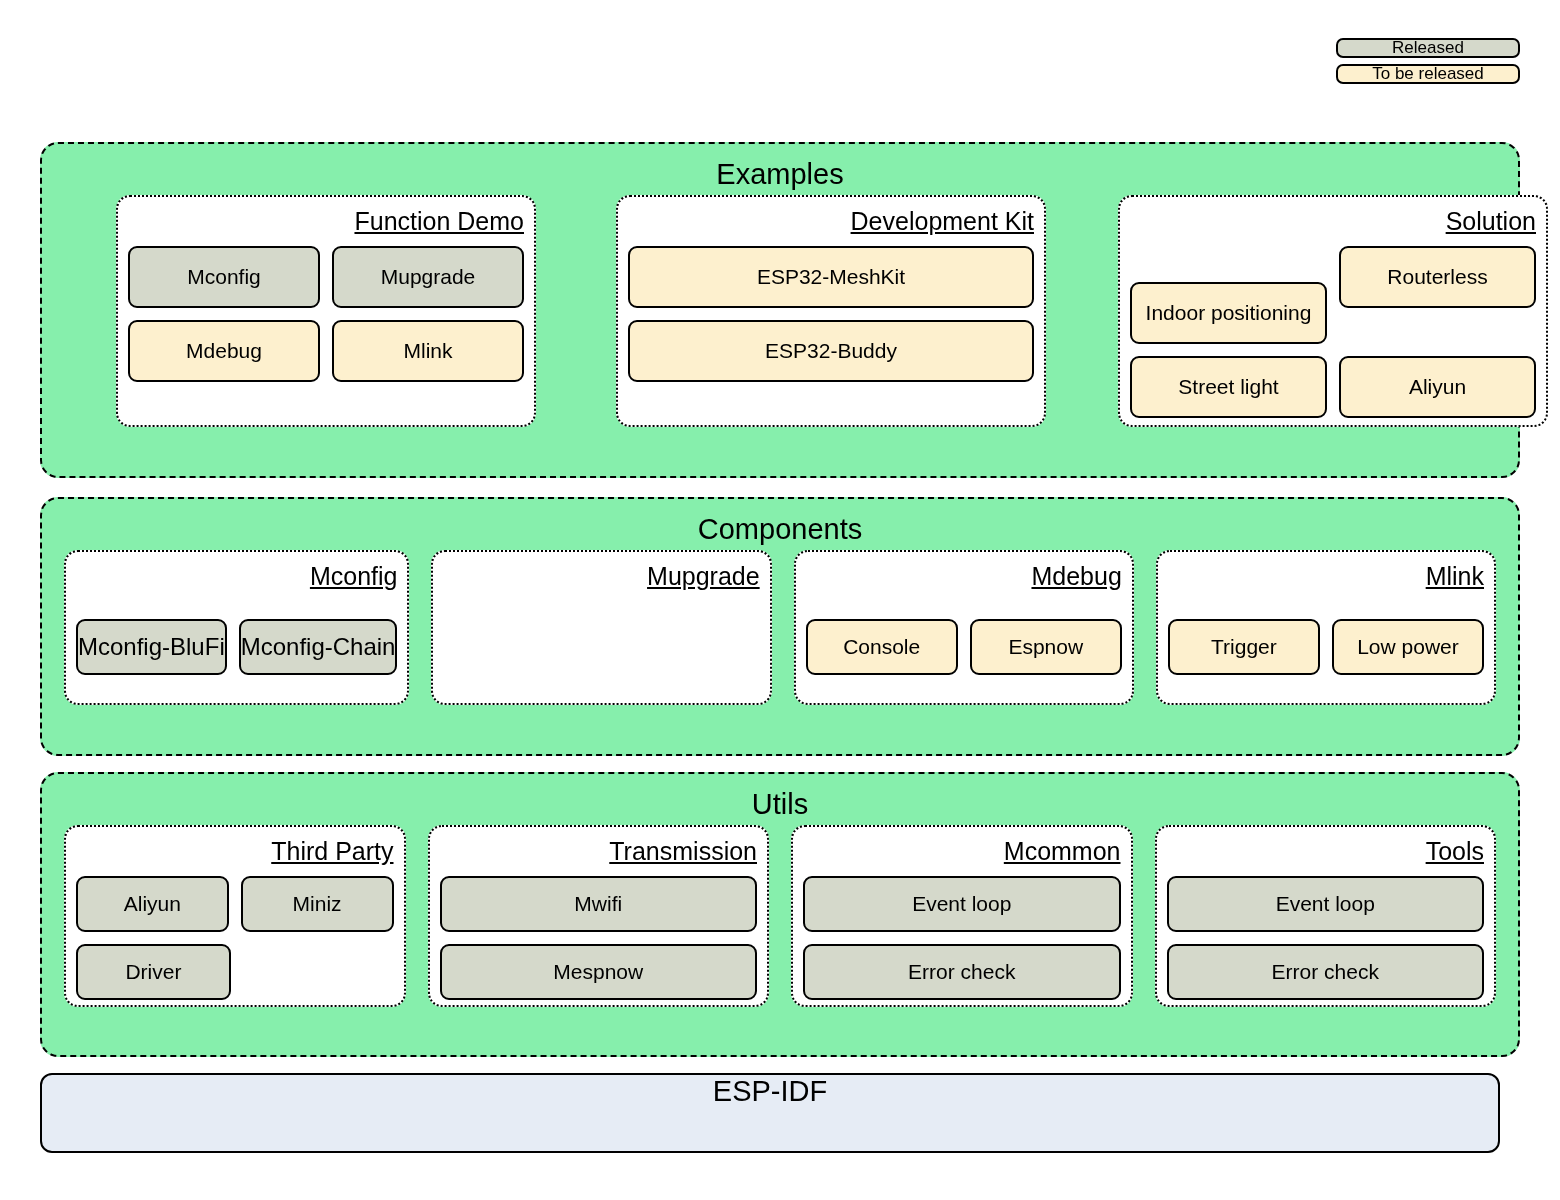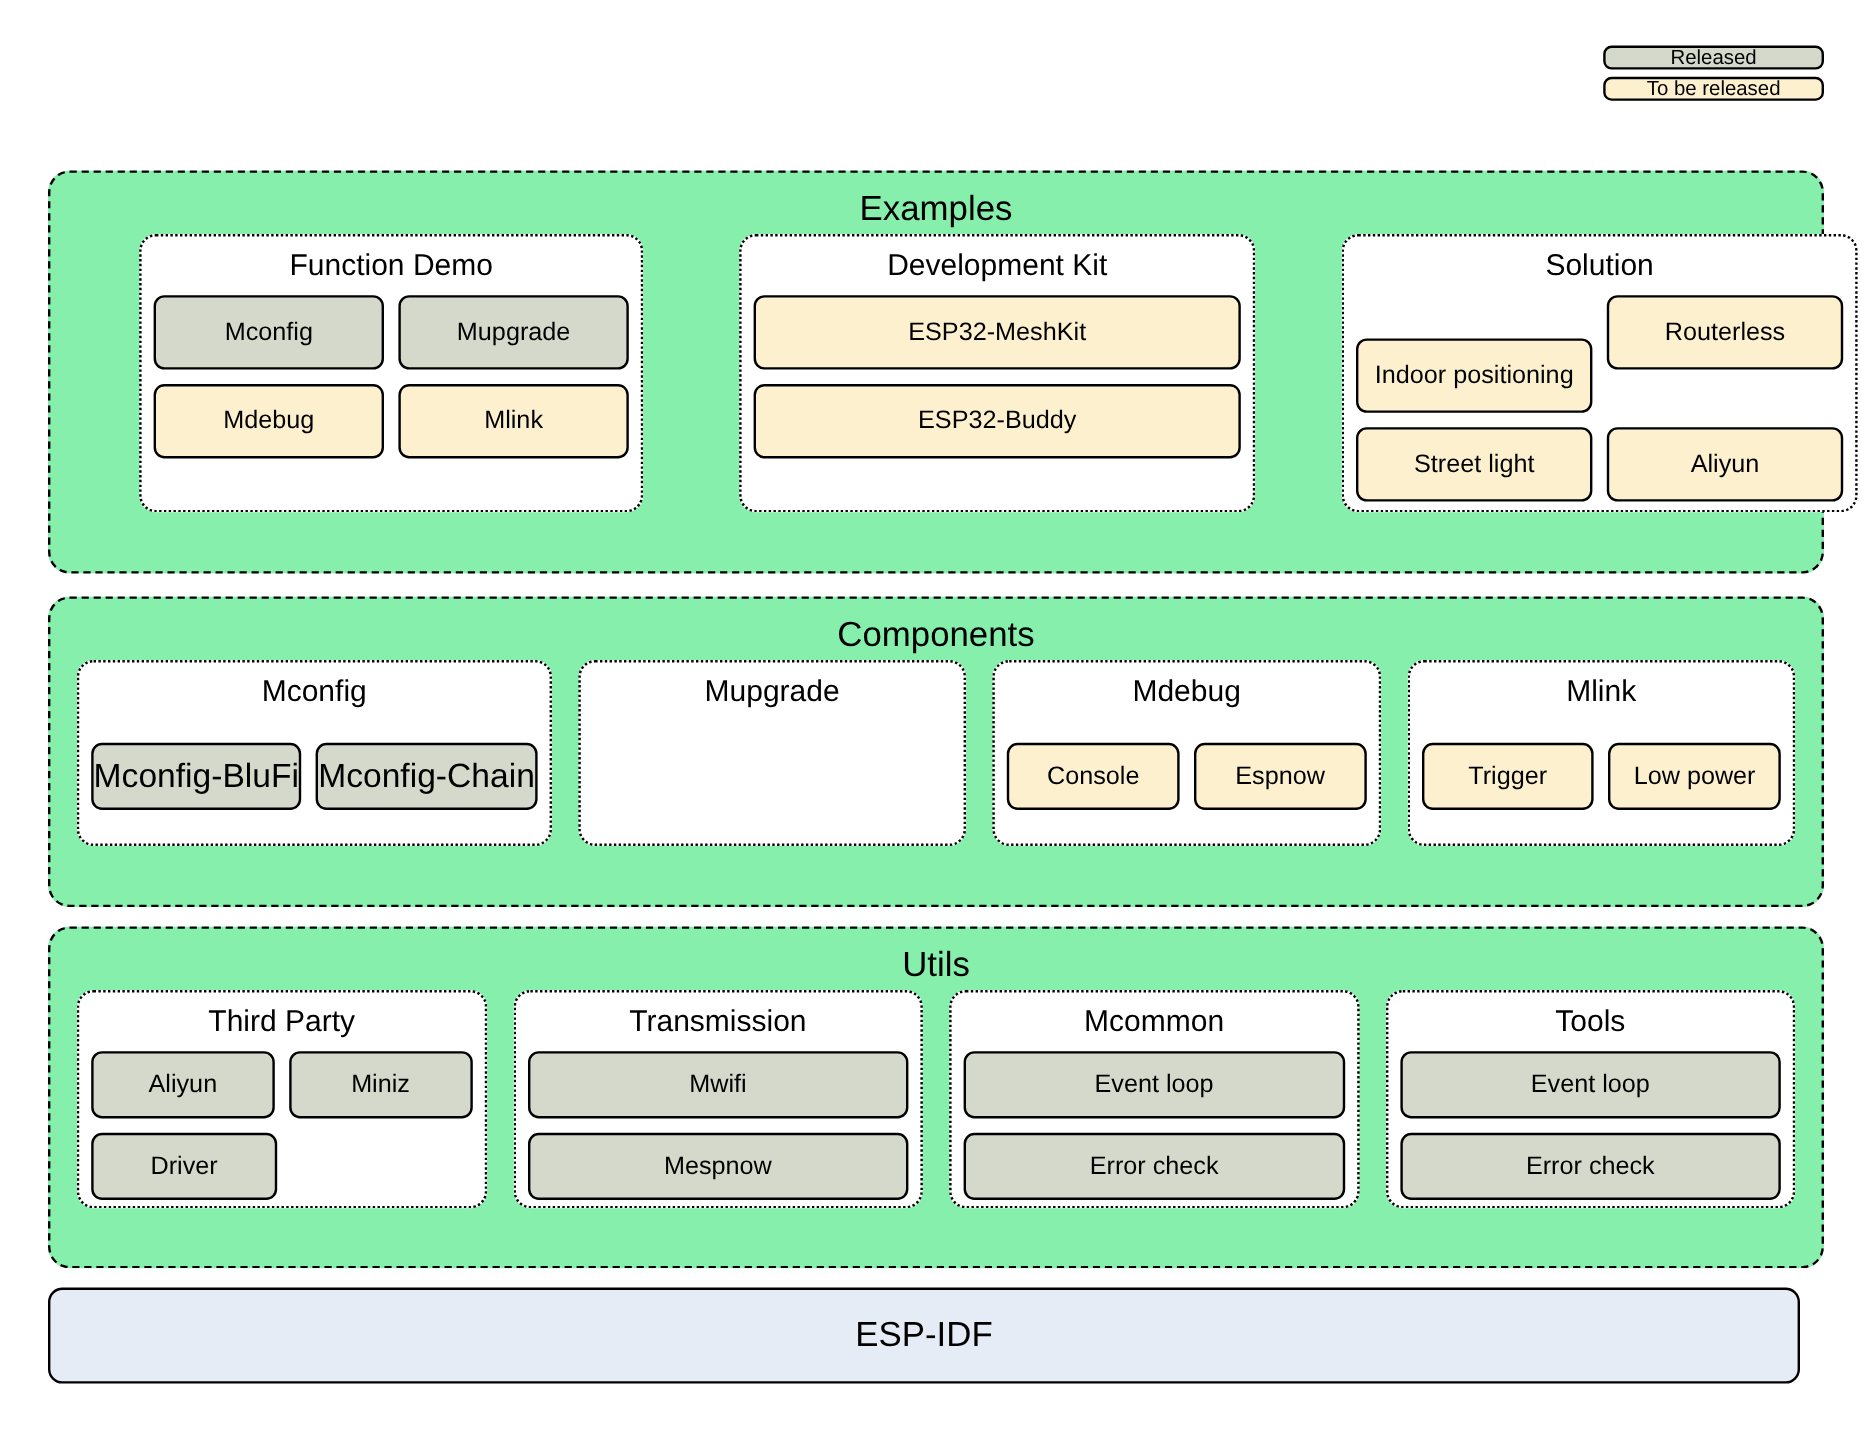--- a/index.html
+++ b/index.html
@@ -67,24 +67,25 @@
   .group {
     border: 2.5px dotted #000;
     border-radius: 14px;
     box-sizing: border-box;
     background: #fff;
     padding: 10px 10px 14px 10px;
     display: flex;
     flex-direction: column;
   }
   .group-title {
-    text-align: center;
+    text-align: right;
     font-size: 25px;
     line-height: 1.15;
     margin-bottom: 10px;
+    text-decoration: underline;
   }
   .grid {
     display: flex;
     flex-direction: column;
     gap: 12px;
   }
   .row {
     display: flex;
     gap: 12px;
   }
@@ -99,21 +100,21 @@
     justify-content: center;
     text-align: center;
     font-size: 21px;
     line-height: 1.1;
     height: 56px;
     flex: 1 1 0;
     white-space: nowrap;
   }
   .chip.green  { background: #d5d9cb; }
   .chip.yellow { background: #fdf0ce; }
-  .chip.tight  { font-size: 28px; }
+  .chip.tight  { font-size: 24px; }
   .chip.wrap   { white-space: normal; margin-top: 36px; }
   .chip.spacer {
     border: none;
     background: transparent;
   }
 
   
   #layer-examples { top: 142px; height: 336px; }
   #layer-examples .groups { height: 252px; }
   #layer-examples .g-fd  { flex: 0 0 420px; }
@@ -139,21 +140,21 @@
     position: absolute;
     left: 40px;
     width: 1460px;
     top: 1073px;
     height: 80px;
     background: #e6ecf5;
     border: 2.5px solid #000;
     border-radius: 12px;
     box-sizing: border-box;
     display: flex;
-    align-items: center;
+    align-items: flex-start;
     justify-content: center;
     font-size: 29px;
   }
 </style>
 </head>
 <body>
 
 <div class="legend">
   <div class="legend-item sw-released">
     <span>Released</span>

